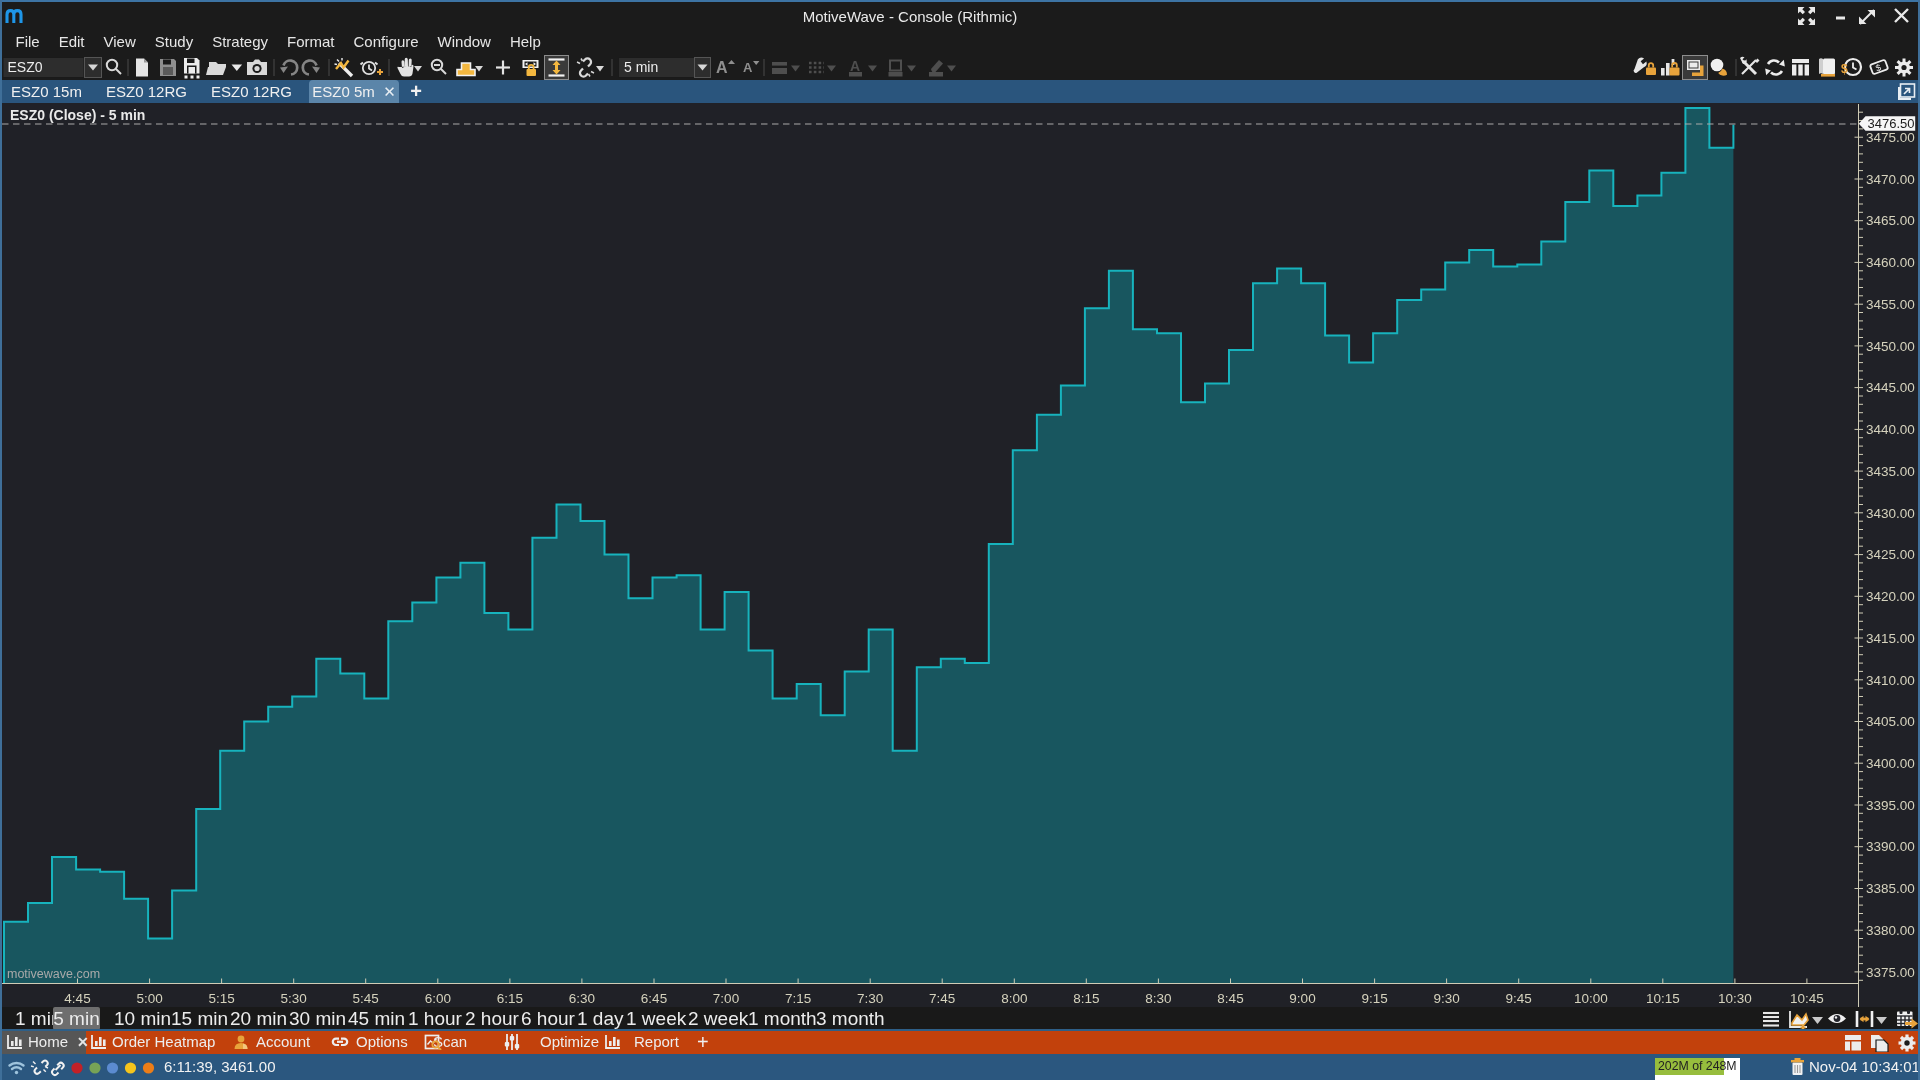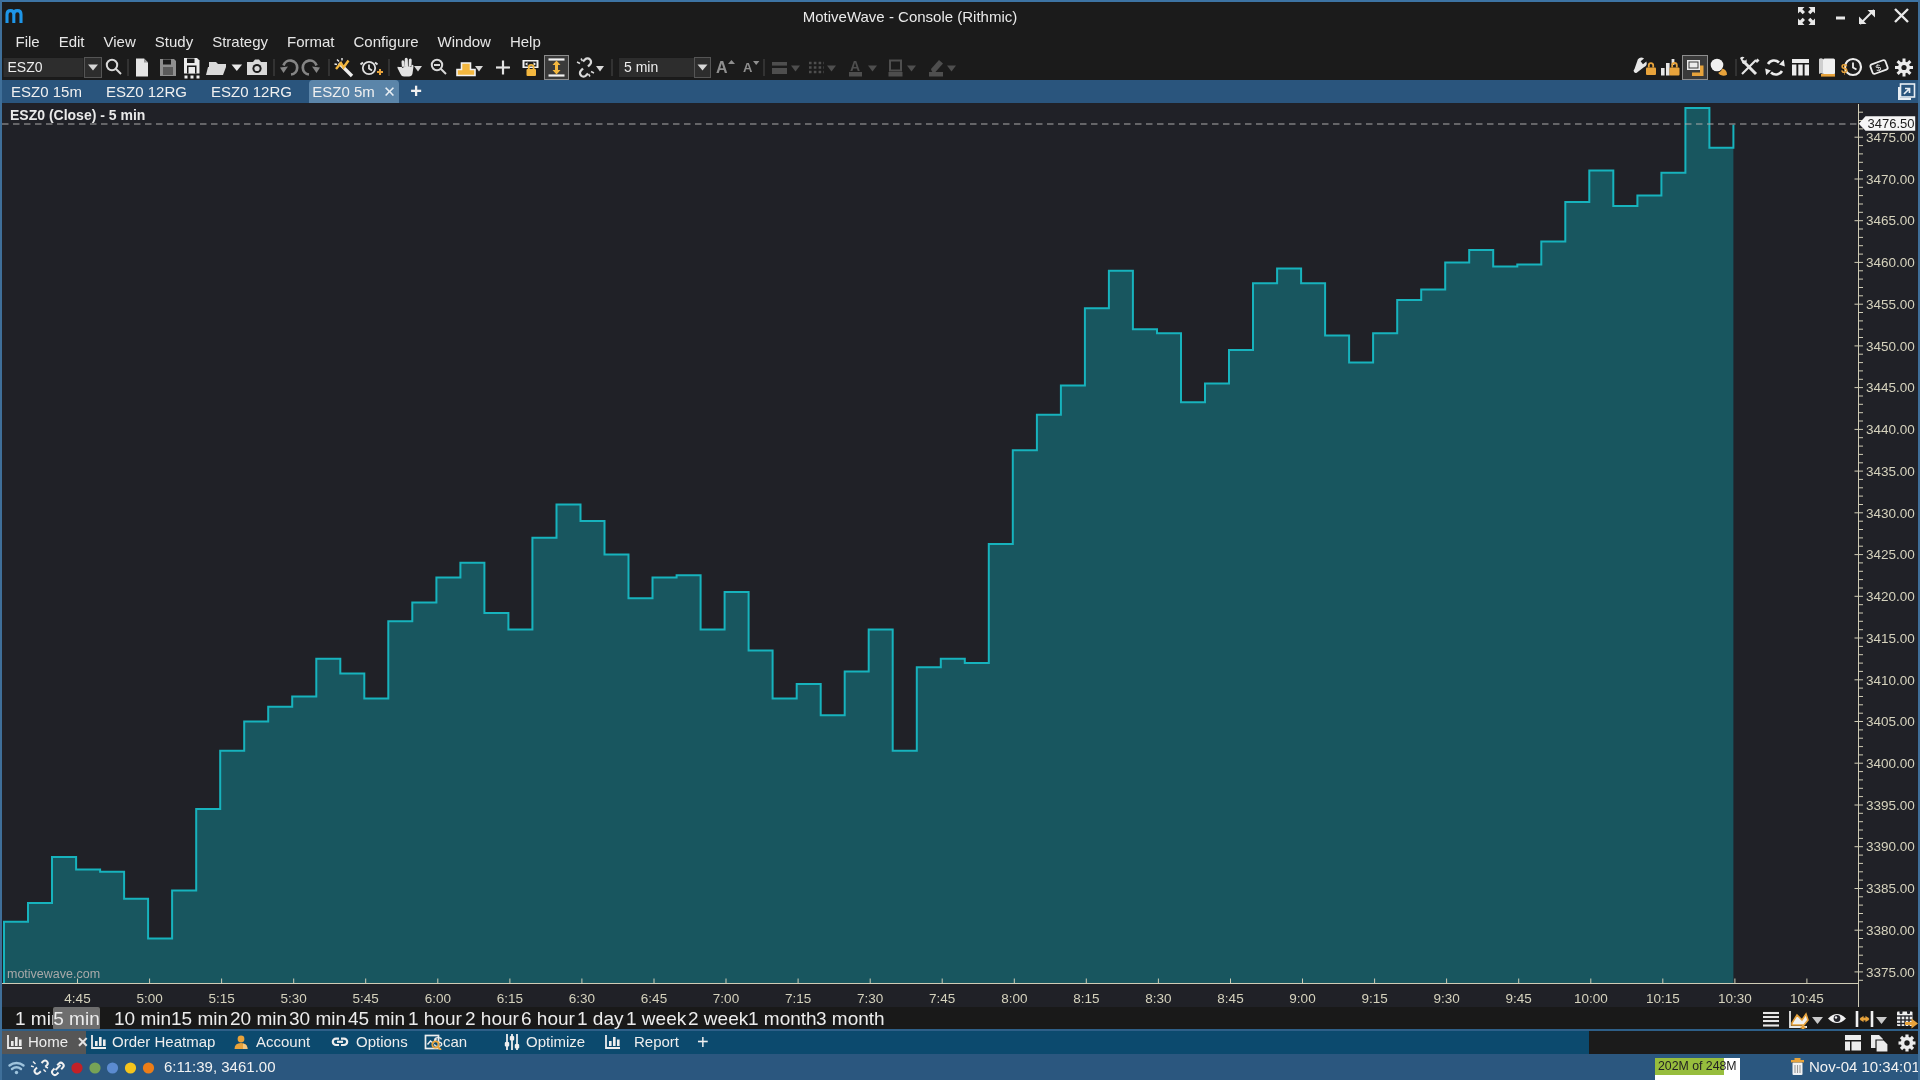--- a/index.html
+++ b/index.html
@@ -7,21 +7,21 @@
 #title{position:absolute;top:6px;left:0;width:1820px;text-align:center;color:#e9e9e9;font-size:15px;font-weight:normal}
 #menubar{position:absolute;top:28px;left:0;width:1920px;height:27px;background:#1b1b1b;color:#e6e6e6;font-size:15px;line-height:27px}
 #menubar span{display:inline-block;padding:0 9.5px}
 #menubar span:first-child{margin-left:6px}
 #toolbar{position:absolute;top:55px;left:0;width:1920px;height:25px;background:#1b1b1b}
 #tabbar{position:absolute;top:80px;left:0;width:1920px;height:23px;background:#2a557d}
 .ttab{position:absolute;top:0;height:23px;color:#f0f0f0;font-size:15px;line-height:23px;text-align:center}
 #chart{position:absolute;top:103px;left:0;width:1920px;height:904px;background:#202127}
 #tfrow{position:absolute;top:1007px;left:0;width:1920px;height:23px;background:#191919;color:#ececec;font-size:19px}
 .tf{position:absolute;top:0;height:23px;line-height:23px}
-#btabs{position:absolute;top:1030px;left:0;width:1589px;height:24px;background:#0c4a6e;color:#ededed;font-size:15px}
+#btabs{position:absolute;top:1030px;left:0;width:1920px;height:24px;background:#c2410c;color:#ededed;font-size:15px}
 .btab{position:absolute;top:0;height:24px;line-height:24px}
 #status{position:absolute;top:1054px;left:0;width:1920px;height:26px;background:#2b577f;color:#f2f2f2;font-size:15px;line-height:26px}
 </style></head>
 <body>
 <div style="position:absolute;left:0;top:0;width:2px;height:1080px;background:#3f6f99;z-index:50"></div>
 <div style="position:absolute;right:0;top:0;width:2px;height:1080px;background:#3f6f99;z-index:50"></div>
 <div id="titlebar">
 <svg class="abs" style="left:5px;top:7px" width="18" height="14" viewBox="0 0 18 14">
 <path d="M2 14 V5.5 Q2 1.6 5.6 1.6 Q8.8 1.6 8.8 5.2 V14 M8.8 5.5 Q8.8 1.6 12.4 1.6 Q16 1.6 16 5.2 V14" stroke="#1e96e8" stroke-width="3.1" fill="none"></path>
 </svg>
@@ -597,21 +597,21 @@
           <line x1="3" y1="1" x2="3" y2="17"></line>
           <line x1="8" y1="1" x2="8" y2="17"></line>
           <line x1="13" y1="1" x2="13" y2="17"></line>
         </g>
         <g fill="#ededed">
           <rect x="0.8" y="9" width="4.4" height="4.4" rx="1"></rect>
           <rect x="5.8" y="3" width="4.4" height="4.4" rx="1"></rect>
           <rect x="10.8" y="11" width="4.4" height="4.4" rx="1"></rect>
         </g>
       </svg>
-<span style="margin-left:22px">Optimize</span>
+<span style="margin-left:36px">Optimize</span>
 </div>
 <div class="btab" style="left:604px">
 <svg class="abs" style="left:0px;top:4px" width="17" height="16" viewBox="0 0 17 16">
         <path d="M2 1 V14 H16" stroke="#ededed" stroke-width="1.8" fill="none"></path>
         <rect x="5" y="7" width="2.6" height="5" fill="#ededed"></rect>
         <rect x="9" y="3" width="2.6" height="9" fill="#ededed"></rect>
         <rect x="13" y="5.5" width="2.6" height="6.5" fill="#ededed"></rect>
       </svg>
 <span style="margin-left:30px">Report</span>
 </div>

